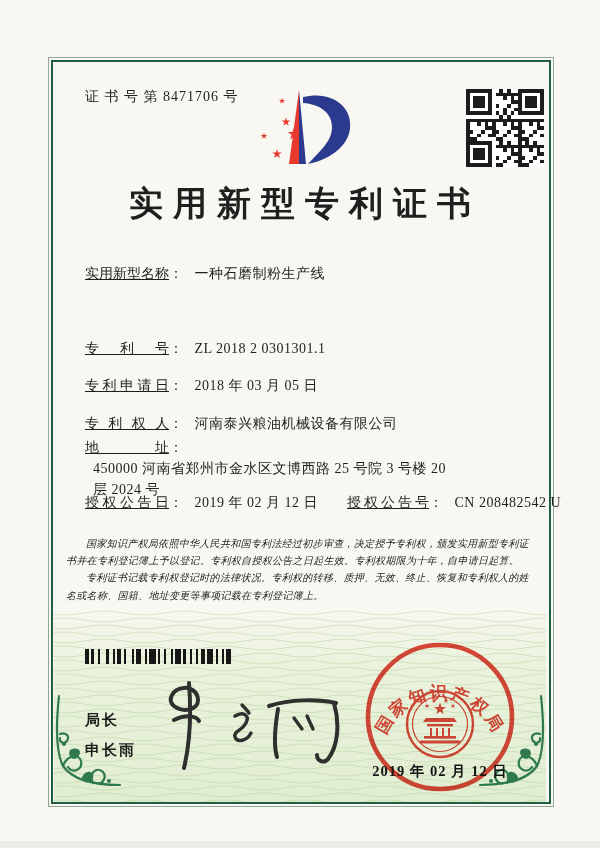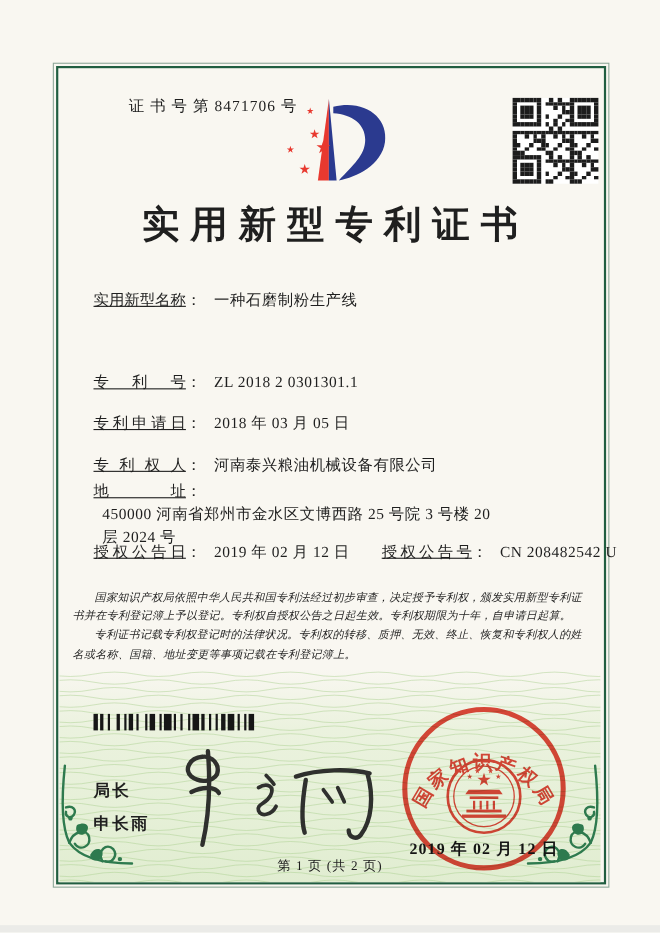--- a/index.html
+++ b/index.html
@@ -10,21 +10,21 @@
   .frame{position:absolute;left:48px;top:57px;width:504px;height:748px;border:1px solid #8fa89a;}
   .frame-inner{position:absolute;inset:2px;border:2px solid #215e41;}
   
   .band{position:absolute;left:54px;top:608px;width:492px;height:194px;overflow:hidden;z-index:1;
         background:linear-gradient(180deg,rgba(231,241,219,0) 0%,rgba(229,240,214,.7) 28%,#e6f0d8 65%,#e1edd1 100%);}
   .band svg{display:block;}
   .flourish{position:absolute;top:694px;width:74px;height:104px;z-index:2;}
   .flourish.bl{left:52px;}
   .flourish.br{left:474px;transform:scaleX(-1);}
   
-  .cert-no{position:absolute;left:85px;top:88px;font-size:14px;letter-spacing:1px;z-index:3;margin-left:32px;}
+  .cert-no{position:absolute;left:85px;top:88px;font-size:14px;letter-spacing:1px;z-index:3;}
   .logo{position:absolute;left:252px;top:84px;width:108px;height:90px;z-index:3;}
   .qr{position:absolute;left:466px;top:89px;width:78px;height:78px;background:#fff;z-index:3;
       display:grid;grid-template-columns:repeat(21,1fr);grid-template-rows:repeat(21,1fr);}
   .qr div{background:transparent;}
   .qr div.on{background:#1c1c1c;}
   .title{position:absolute;left:0;top:181px;width:100%;text-align:center;font-size:34px;font-weight:700;
          letter-spacing:10px;text-indent:10px;z-index:3;}
   
   .field-row{position:absolute;left:85px;width:460px;font-size:14px;line-height:21px;z-index:3;}
   .f-label{display:inline-block;width:84px;text-align:justify;text-align-last:justify;vertical-align:top;text-decoration:underline;}
@@ -655,16 +655,15 @@
       <rect x="-10" y="4" width="2" height="8"></rect>
       <rect x="-4" y="4" width="2" height="8"></rect>
       <rect x="2" y="4" width="2" height="8"></rect>
       <rect x="8" y="4" width="2" height="8"></rect>
       <rect x="-16" y="12" width="32" height="2.6"></rect>
       <rect x="-20" y="16.5" width="40" height="3"></rect>
     </g>
   </svg>
   <div class="seal-date">2019 年 02 月 12 日</div>
 
-  <div class="page-footer">第 1 页 (共 2 页)</div>
 
   <div class="scan-edge"></div>
 </div>
 
 </body></html>

